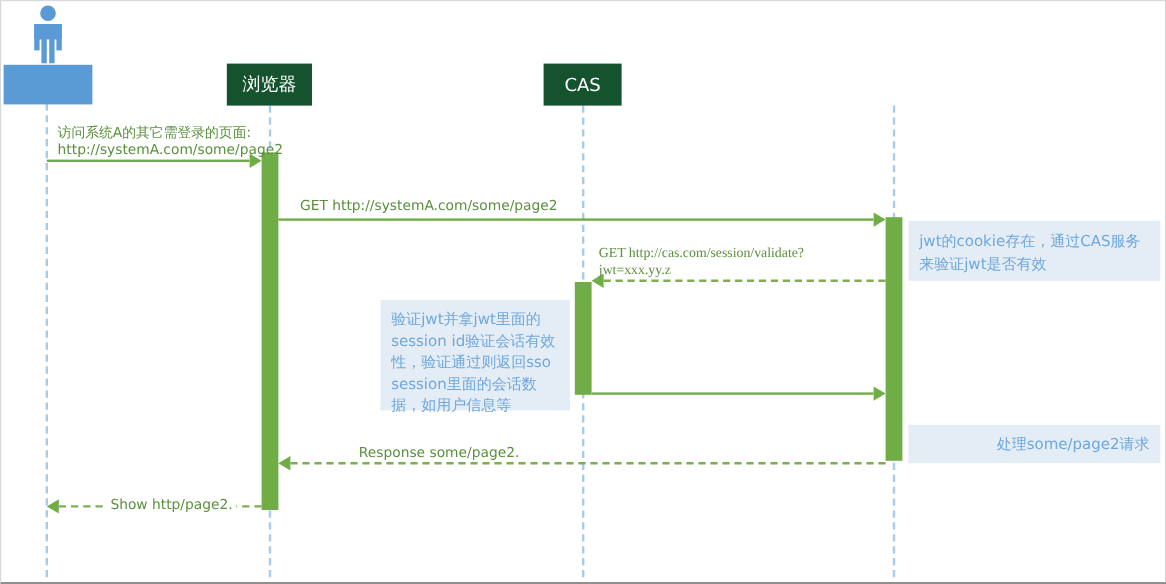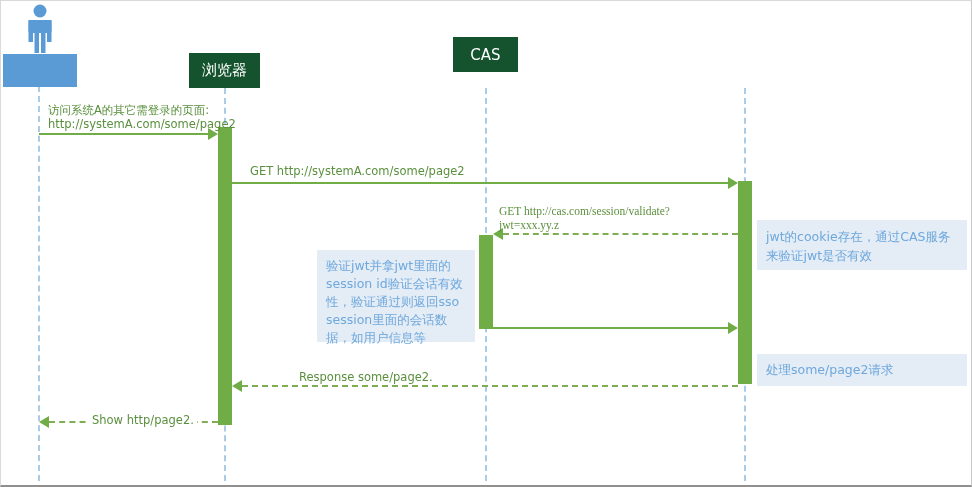--- a/index.html
+++ b/index.html
@@ -122,21 +122,21 @@
   </div>
 
   <div class="participant actor-box" style="left:2px; top:53px; width:74px; height:33px;">
     <span></span>
   </div>
 
   <div class="participant" style="left:188px; top:52px; width:71px; height:35px;">
     <span>浏览器</span>
   </div>
 
-  <div class="participant" style="left:452px; top:36px; width:65px; height:35px;">
+  <div class="participant" style="left:452px; top:52px; width:65px; height:35px;">
     <span>CAS</span>
   </div>
 
 
   <div class="activation" style="left:217px; top:126px; width:14px; height:298px;"></div>
   <div class="activation" style="left:737px; top:180px; width:14px; height:203px;"></div>
   <div class="activation" style="left:478px; top:234px; width:14px; height:94px;"></div>
 
   <div class="msg right" style="left:38px; top:132px; width:179px;">
     <div class="line" style="width:169px;"></div>
@@ -144,41 +144,41 @@
   </div>
   <div class="msg-label" style="left:47px; top:102px;">访问系统A的其它需登录的页面:
 http://systemA.com/some/page2</div>
 
   <div class="msg right" style="left:231px; top:181px; width:506px;">
     <div class="line" style="width:496px;"></div>
     <div class="head" style="left:496px;"></div>
   </div>
   <div class="msg-label" style="left:249px; top:163px;">GET http://systemA.com/some/page2</div>
 
-  <div class="note" style="left:756px; top:183px; width:210px; height:50px;margin-top:36px;">
+  <div class="note" style="left:756px; top:183px; width:210px; height:50px;">
     <span>jwt的cookie存在，通过CAS服务来验证jwt是否有效</span>
   </div>
 
   <div class="msg dashed left" style="left:492px; top:232px; width:245px;">
     <div class="line" style="left:10px; width:235px;"></div>
     <div class="head" style="left:0px;"></div>
   </div>
   <div class="msg-label" style="left:498px; top:203px;font-family:Liberation Serif, serif;">GET http://cas.com/session/validate?
 jwt=xxx.yy.z</div>
 
   <div class="note" style="left:316px; top:238px; width:158px; height:92px; line-height:18px;margin-top:11px;">
     <span>验证jwt并拿jwt里面的session id验证会话有效性，验证通过则返回sso session里面的会话数据，如用户信息等</span>
   </div>
 
   <div class="msg right" style="left:492px; top:326px; width:245px;">
     <div class="line" style="width:235px;"></div>
     <div class="head" style="left:235px;"></div>
   </div>
 
-  <div class="note" style="left:756px; top:353px; width:210px; height:32px; line-height:18px;">
+  <div class="note" style="left:756px; top:353px; width:210px; height:32px; line-height:18px;text-align:right;">
     <span>处理some/page2请求</span>
   </div>
 
   <div class="msg dashed left" style="left:231px; top:384px; width:506px;">
     <div class="line" style="left:10px; width:496px;"></div>
     <div class="head" style="left:0px;"></div>
   </div>
   <div class="msg-label" style="left:298px; top:369px;">Response some/page2.</div>
 
   <div class="msg dashed left" style="left:38px; top:420px; width:179px;">

